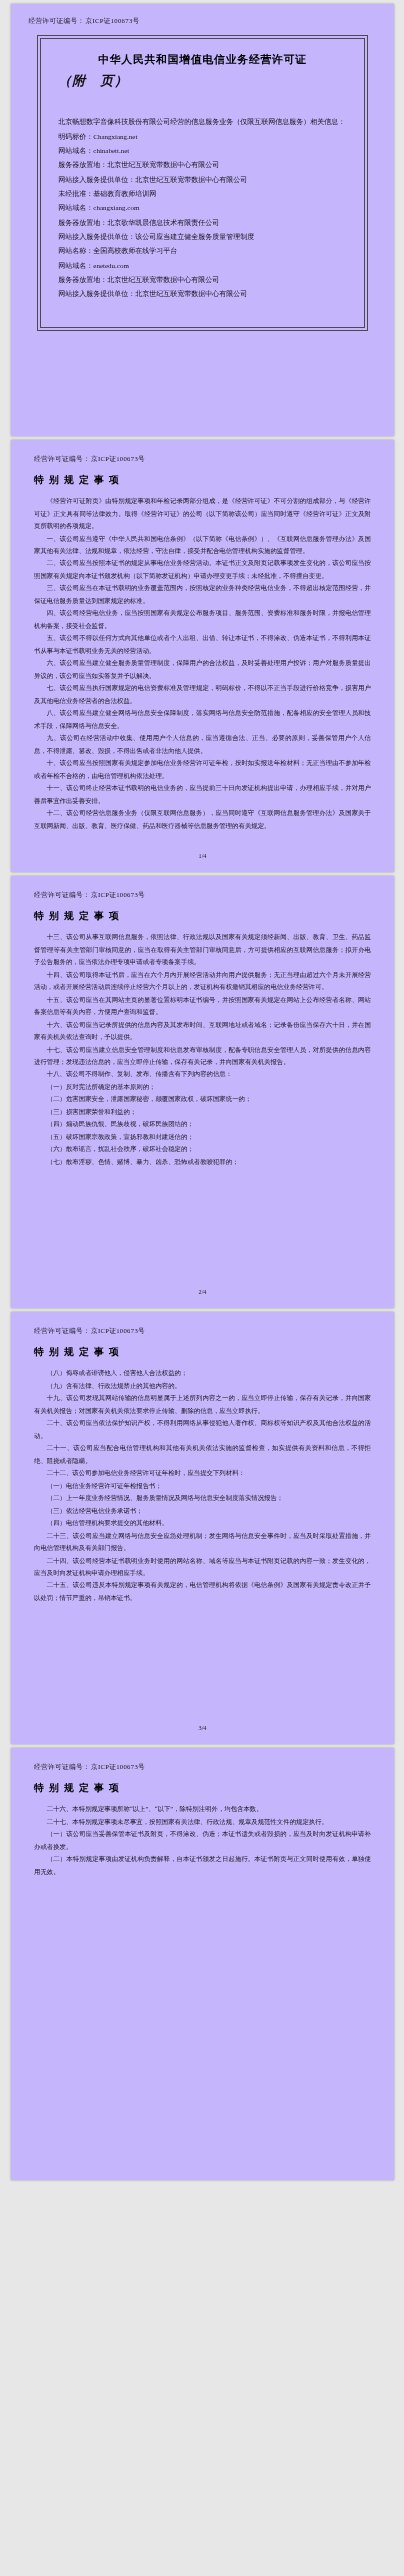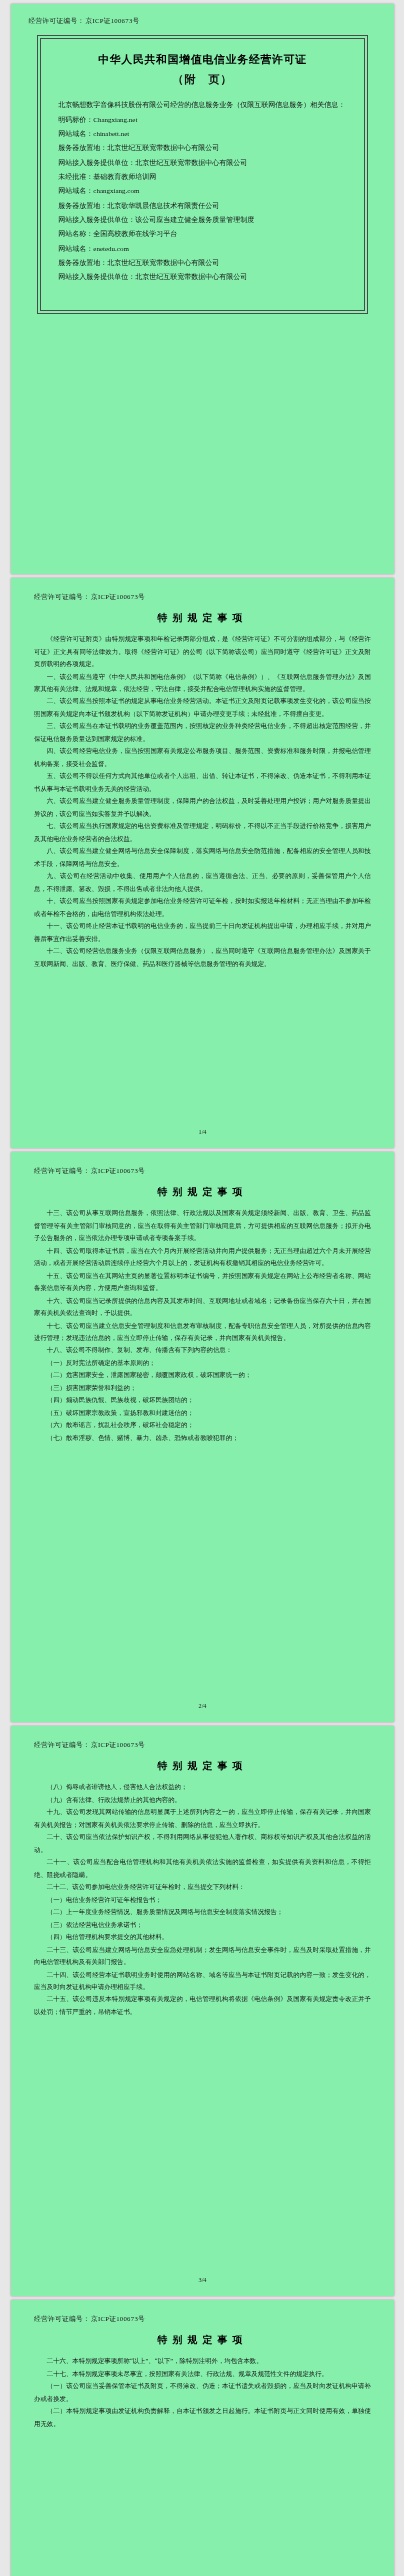--- a/index.html
+++ b/index.html
@@ -5,23 +5,23 @@
   html, body { margin: 0; padding: 0; }
   body {
     width: 405px;
     background: #e7e7e7;
     font-family: "Liberation Serif", "DejaVu Serif", serif;
     color: #111;
   }
   .stack { padding: 4.1px 0 0; }
   .page {
     width: 383px;
-    height: 570px;
+    height: 432px;
     margin: 0 auto 4.1px;
-    background: #86efac;
+    background: #c4b5fd;
     box-shadow: 0 0 2.1px rgba(0,0,0,0.35);
     position: relative;
     box-sizing: border-box;
     overflow: hidden;
   }
   
   .page-cert { padding: 13.4px 17.5px; }
   .lic-line { font-size: 6.7px; letter-spacing: 0.3px; color: #1a1a1a; }
   .lic-num { padding-left: 1px; }
   .cert-frame {
@@ -34,32 +34,31 @@
     padding: 14.4px 17.5px 25px;
   }
   .cert-title {
     text-align: center;
     font-size: 10.8px;
     font-weight: bold;
     letter-spacing: 0.8px;
     color: #000;
   }
   .cert-subtitle {
-    text-align: center;
-    font-size: 11px;
+    font-size: 13px;
     font-weight: bold;
     margin-top: 5.2px;
     letter-spacing: 1px;
+    font-style: italic;
   }
-  .cert-body { margin-top: 11px; font-size: 7px; line-height: 2.05; color: #141414; }
+  .cert-body { margin-top: 25px; font-size: 7px; line-height: 2.05; color: #141414; }
   .cert-info-line { white-space: normal; }
   
   .page-prov { padding: 14.4px 23px 33px; }
   .prov-title {
-    text-align: center;
     font-size: 9.8px;
     font-weight: bold;
     letter-spacing: 5.2px;
     margin: 10.3px 0 8.2px;
     color: #000;
   }
   .prov-par {
     font-size: 6.4px;
     line-height: 1.95;
     text-align: justify;

